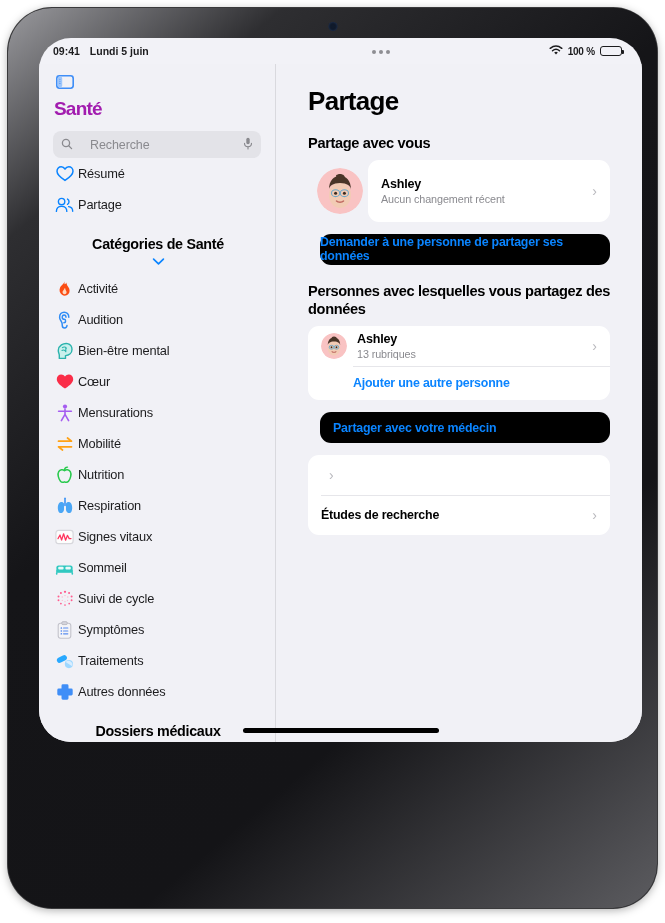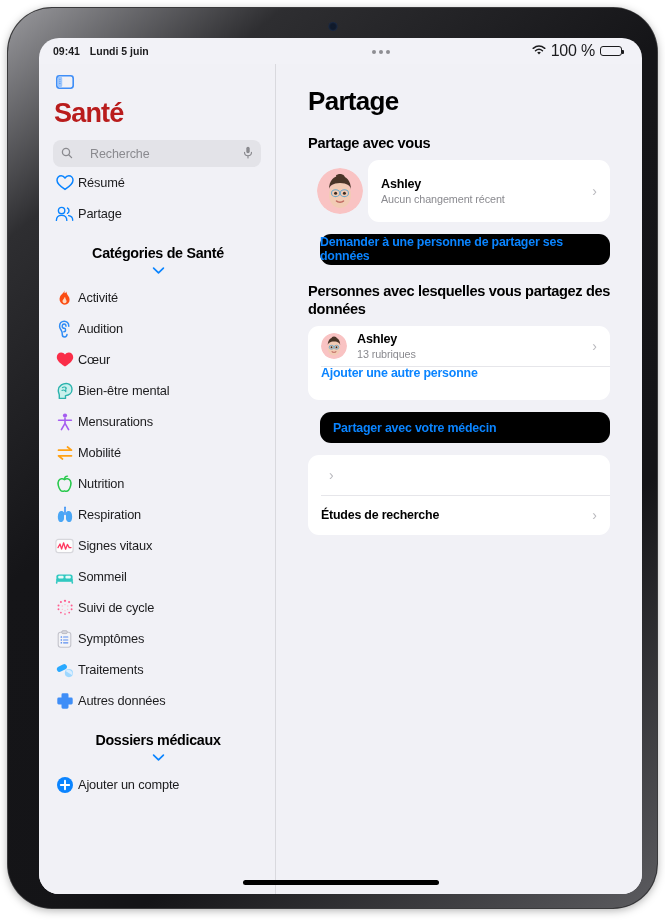--- a/index.html
+++ b/index.html
@@ -32,22 +32,22 @@
     position: absolute;
     inset: 0;
     border-radius: 44px;
     background: linear-gradient(140deg,#9a9a9e 0%, #2e2e31 16%, #151518 40%, #141417 70%, #5c5c60 100%);
   }
   .screen {
     position: absolute;
     left: 31px;
     top: 30px;
     width: 603px;
-    height: 856px;
-    border-radius: 20px;
+    height: 704px;
+    border-radius: 32px;
     background: #f2f2f7;
     overflow: hidden;
   }
   .camera {
     position: absolute;
     left: 50%;
     top: 14px;
     transform: translateX(-50%);
     width: 9px;
     height: 9px;
@@ -66,21 +66,21 @@
     justify-content: space-between;
     padding: 0 20px 0 14px;
     box-sizing: border-box;
     font-size: 10.5px;
     font-weight: bold;
     color: #1c1c1e;
   }
   .status-left { display:flex; align-items:center; gap:10px; }
   .status-right { display:flex; align-items:center; gap:5px; }
   .wifi-icon { display:block; }
-  .battery-pct { font-size:16px; font-weight:normal; letter-spacing:-0.2px;}
+  .battery-pct { font-size:10px; font-weight:bold; letter-spacing:-0.2px;}
   .battery {
     width: 22px; height: 10.5px;
     border: 1.2px solid #1c1c1e;
     border-radius: 3px;
     position: relative;
     box-sizing: border-box;
     padding: 1px;
   }
   .battery::after {
     content:"";
@@ -130,24 +130,24 @@
 
   
   .sb-toggle {
     margin-top: 8px;
     width: 24px; height: 20px;
     display: flex; align-items:center; justify-content:center;
     cursor: pointer;
   }
 
   .app-title {
-    font-size: 27px;
+    font-size: 19px;
     font-weight: bold;
     letter-spacing: -0.8px;
-    color: #b91c1c;
+    color: #a21caf;
     margin: 6px 0 0 1px;
   }
 
   
   .search {
     margin-top: 11px;
     height: 27px;
     background: #e3e3e8;
     border-radius: 8px;
     display: flex;
@@ -254,24 +254,26 @@
   }
   .row-plain {
     font-size: 12.4px;
     color: #000;
     font-weight: bold;
     letter-spacing: -0.2px;
   }
   .chev { color: #b9b9be; font-size: 14px; margin-left: 8px; flex: none; }
   .link-row {
     display: flex;
+    align-items: center;
     min-height: 34px;
     padding: 0 13px;
     cursor: pointer;
     position: relative;
+    margin-left: 32px;
   }
   .link-row.divided::before {
     content:"";
     position:absolute;
     left:13px; right:0; top:0;
     height:1px;
     background:#e6e6ea;
   }
   .link-text {
     font-size: 12.4px;
@@ -451,35 +453,35 @@
             <svg width="15" height="18" viewBox="0 0 15 18">
               <path d="M11.8 6.2 C11.8 3.2 9.8 1.2 7.2 1.2 C4.5 1.2 2.6 3.3 2.6 6.2 C2.6 8.4 3.6 9.4 4.4 10.6 C5.2 11.8 5.3 13.2 5.3 14.4 C5.3 16 6.3 16.9 7.6 16.9 C9 16.9 9.9 15.9 10 14.5" fill="none" stroke="#2f8cf5" stroke-width="1.5" stroke-linecap="round"></path>
               <path d="M9 6.3 C9 4.9 8.2 4 7.1 4 C6 4 5.2 4.9 5.2 6.2 C5.2 7.5 6.1 8.3 7.2 8.3 C8.1 8.3 8.6 9 8.6 9.9 C8.6 11 7.8 11.7 6.8 11.7" fill="none" stroke="#2f8cf5" stroke-width="1.4" stroke-linecap="round"></path>
             </svg>
           </span>
           <span class="nav-label">Audition</span>
         </div>
 
         <div class="nav-row">
           <span class="ic">
-            <svg width="18" height="17" viewBox="0 0 18 17">
-              <path d="M9 15.6 C3 11.8 0.8 9.2 0.8 6.1 C0.8 3.4 2.8 1.4 5.2 1.4 C6.8 1.4 8.1 2.2 9 3.6 C9.9 2.2 11.2 1.4 12.8 1.4 C15.2 1.4 17.2 3.4 17.2 6.1 C17.2 9.2 15 11.8 9 15.6 Z" fill="#fa2d48"></path>
-            </svg>
-          </span>
-          <span class="nav-label">Cœur</span>
-        </div>
-
-        <div class="nav-row">
-          <span class="ic">
             <svg width="18" height="18" viewBox="0 0 18 18">
               <path d="M11.5 1.6 C7.2 1 2.6 3.6 2.3 8.2 C2.1 10.5 3.3 11.6 3.3 13.2 L3.3 16.4 L9.5 16.4 L9.5 13.6 C13.2 13.3 16 11 16 7.6 C16 4.8 14.2 2.2 11.5 1.6 Z" fill="#c9f0ec" stroke="#2bb3ad" stroke-width="1.4" stroke-linejoin="round"></path>
               <path d="M6.4 5.6 C7.6 4.6 9.6 4.8 10.4 6.2 M6 8.4 C7.4 7.6 9.4 8.2 9.8 9.8 M9.8 5.3 L9.8 9.8" fill="none" stroke="#2bb3ad" stroke-width="1.1" stroke-linecap="round"></path>
             </svg>
           </span>
           <span class="nav-label">Bien-être mental</span>
+        </div>
+
+        <div class="nav-row">
+          <span class="ic">
+            <svg width="18" height="17" viewBox="0 0 18 17">
+              <path d="M9 15.6 C3 11.8 0.8 9.2 0.8 6.1 C0.8 3.4 2.8 1.4 5.2 1.4 C6.8 1.4 8.1 2.2 9 3.6 C9.9 2.2 11.2 1.4 12.8 1.4 C15.2 1.4 17.2 3.4 17.2 6.1 C17.2 9.2 15 11.8 9 15.6 Z" fill="#fa2d48"></path>
+            </svg>
+          </span>
+          <span class="nav-label">Cœur</span>
         </div>
 
         <div class="nav-row">
           <span class="ic">
             <svg width="16" height="18" viewBox="0 0 16 18">
               <circle cx="8" cy="2.6" r="2.1" fill="#a55cf0"></circle>
               <path d="M8 5.4 L8 10.4 M1.6 7.2 L14.4 7.2 M8 10.4 L4.4 16.6 M8 10.4 L11.6 16.6" stroke="#a55cf0" stroke-width="1.6" fill="none" stroke-linecap="round"></path>
             </svg>
           </span>
           <span class="nav-label">Mensurations</span>

